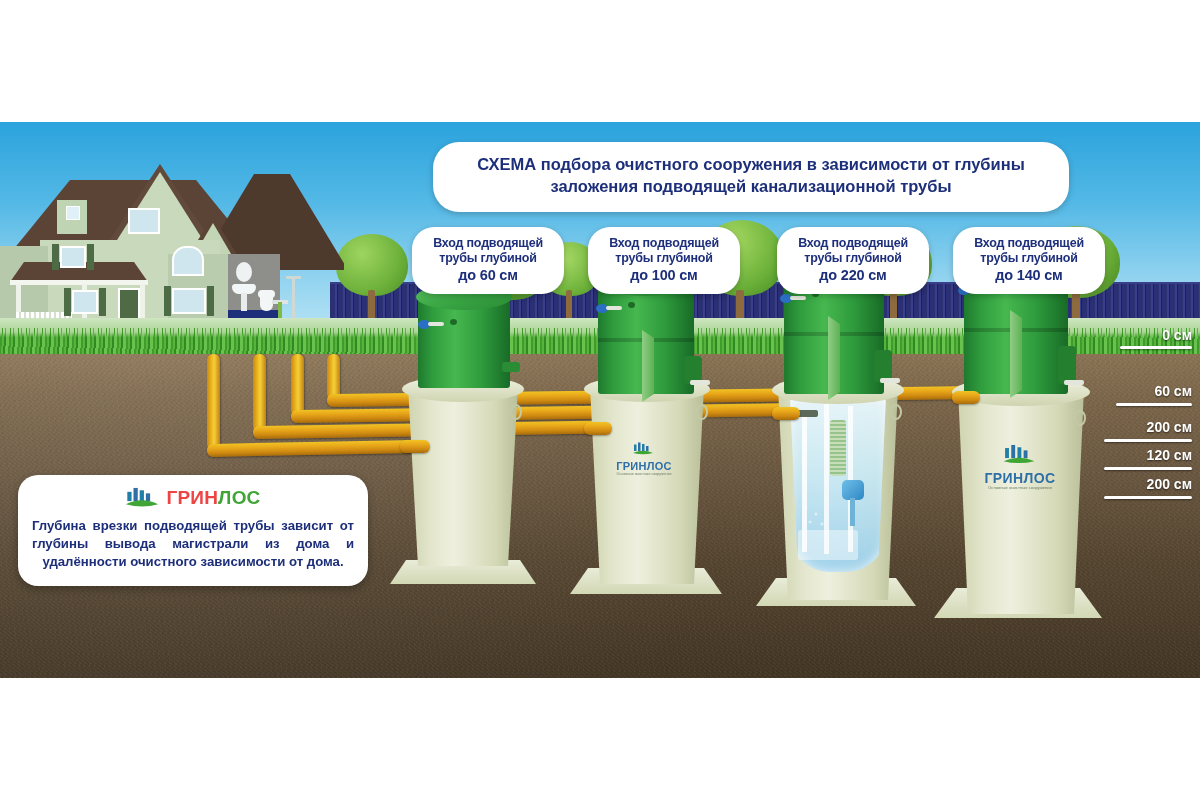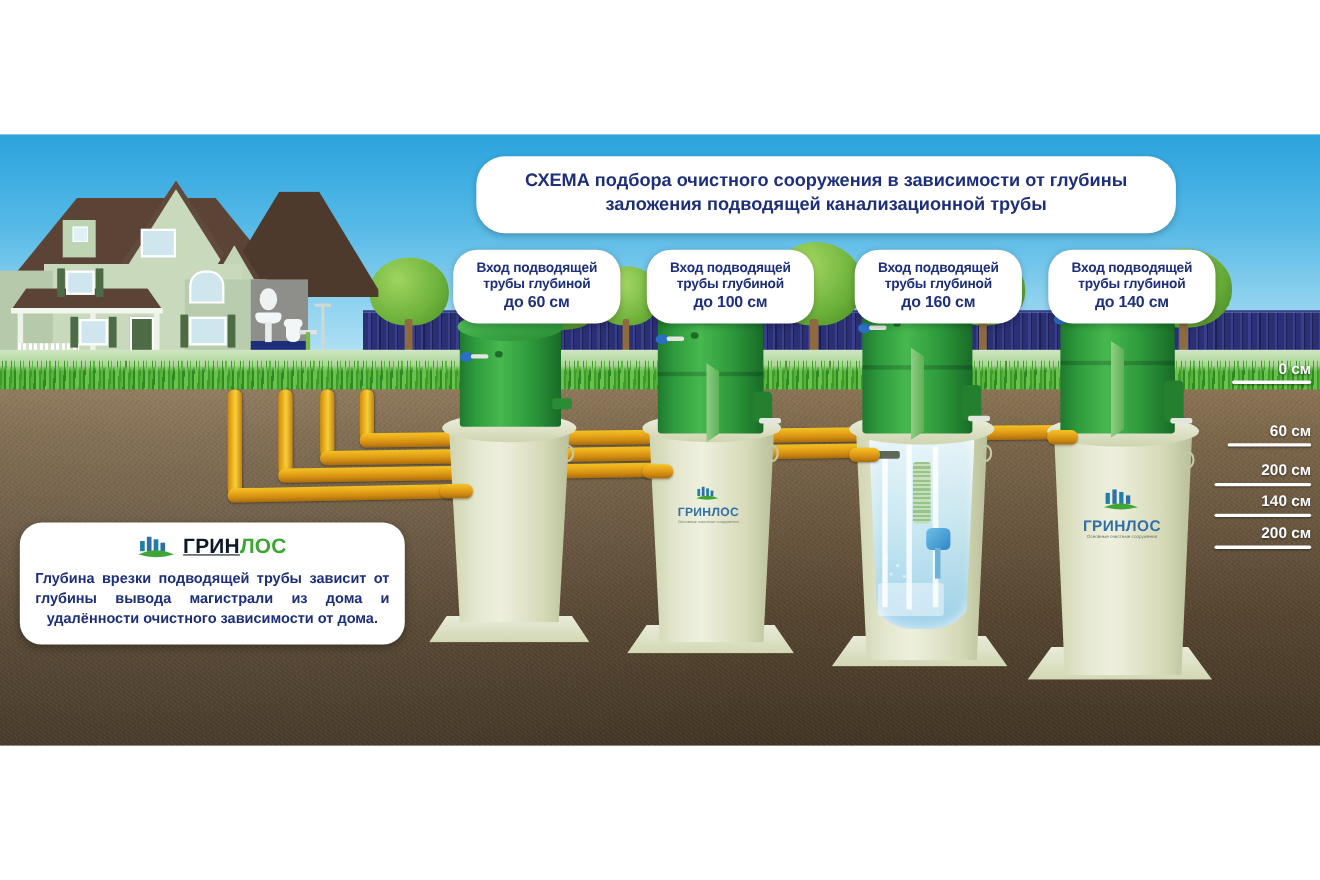--- a/index.html
+++ b/index.html
@@ -95,21 +95,21 @@
      box-shadow:0 1px 2px rgba(0,0,0,.45); }
 
   
   #infobox { position:absolute; left:18px; top:353px; width:350px;
      background:#fff; border-radius:20px; box-shadow:0 3px 8px rgba(0,0,0,.3);
      padding:12px 14px 14px; }
   #infobox .logo-row { display:flex; align-items:center; justify-content:center; gap:7px; margin-bottom:8px; }
   #infobox p { color:#1d2f7a; font-weight:bold; font-size:13.2px; line-height:1.38;
      text-align:justify; text-align-last:center; margin-top:4px; }
   .logo-text { font-weight:bold; font-size:19px; letter-spacing:.2px; }
-  .logo-text .a { color:#0f172a;text-decoration:underline; } .logo-text .b { color:#3fa535; }
+  .logo-text .a { color:#ef4444; } .logo-text .b { color:#3fa535; }
 
   
   .fix { position:absolute; }
 </style>
 </head>
 <body>
 
 <div id="stage">
   <div id="scene">
 
@@ -362,21 +362,21 @@
       <div class="scale-rule" style="top:224px; width:72px;"></div>
       <div class="scale-row" style="top:205px; width:76px;">0 см</div>
 
       <div class="scale-rule" style="top:281px; width:76px;"></div>
       <div class="scale-row" style="top:261px; width:80px;text-align:right;">60 см</div>
 
       <div class="scale-rule" style="top:317px; width:88px;"></div>
       <div class="scale-row" style="top:297px; width:92px;">200 см</div>
 
       <div class="scale-rule" style="top:345px; width:88px;"></div>
-      <div class="scale-row" style="top:325px; width:92px;">140 см</div>
+      <div class="scale-row" style="top:325px; width:92px;">120 см</div>
 
       <div class="scale-rule" style="top:374px; width:88px;"></div>
       <div class="scale-row" style="top:354px; width:92px;">200 см</div>
     </div>
 
     <div class="bubble title">
       <div>СХЕМА подбора очистного сооружения в зависимости от глубины</div>
       <div>заложения подводящей канализационной трубы</div>
     </div>
 
@@ -386,21 +386,21 @@
       <div class="big">до 60 см</div>
     </div>
     <div class="bubble depth" style="left:588px; top:105px;">
       <div>Вход подводящей</div>
       <div>трубы глубиной</div>
       <div class="big">до 100 см</div>
     </div>
     <div class="bubble depth" style="left:777px; top:105px;">
       <div>Вход подводящей</div>
       <div>трубы глубиной</div>
-      <div class="big">до 160 см</div>
+      <div class="big">до 220 см</div>
     </div>
     <div class="bubble depth" style="left:953px; top:105px;">
       <div>Вход подводящей</div>
       <div>трубы глубиной</div>
       <div class="big">до 140 см</div>
     </div>
 
     <div id="infobox">
       <div class="logo-row">
         <span style="display:inline-block;line-height:0;">

